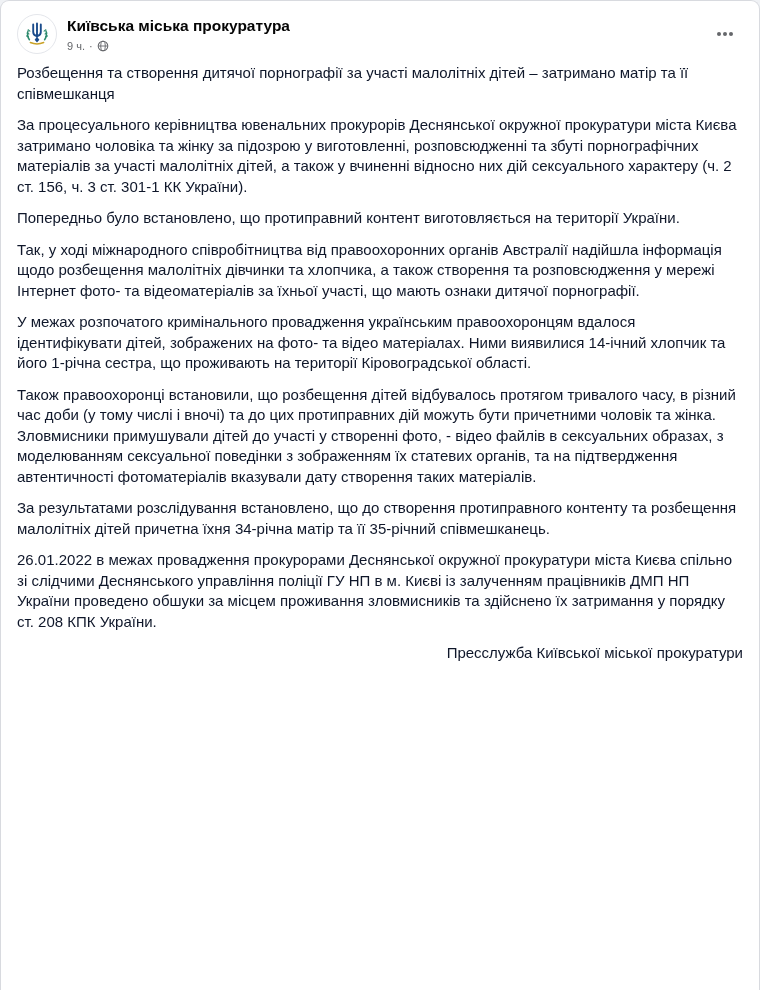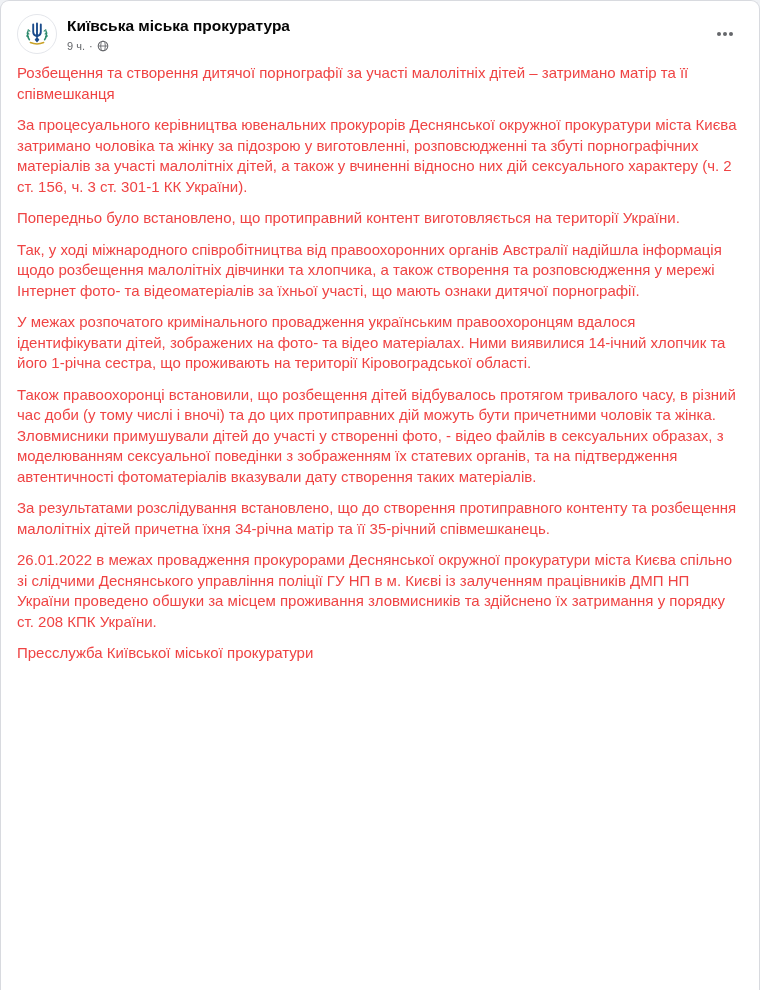--- a/index.html
+++ b/index.html
@@ -75,27 +75,27 @@
     align-items: center;
     justify-content: center;
     cursor: pointer;
     flex: 0 0 auto;
     margin-top: 2px;
   }
   .post-body {
     padding: 5px 16px 14px 16px;
     font-size: 15px;
     line-height: 20.5px;
-    color: #ef4444;
+    color: #0f172a;
     word-wrap: break-word;
   }
   .post-paragraph {
     margin: 0 0 11px 0;
   }
-  .post-paragraph:last-child { margin-bottom: 16px; }
+  .post-paragraph:last-child { margin-bottom: 16px; text-align: right; }
 </style>
 </head>
 <body>
 
 <div class="stage">
   <div class="post-card">
 
     <div class="post-header">
 
       <div class="avatar" title="">

